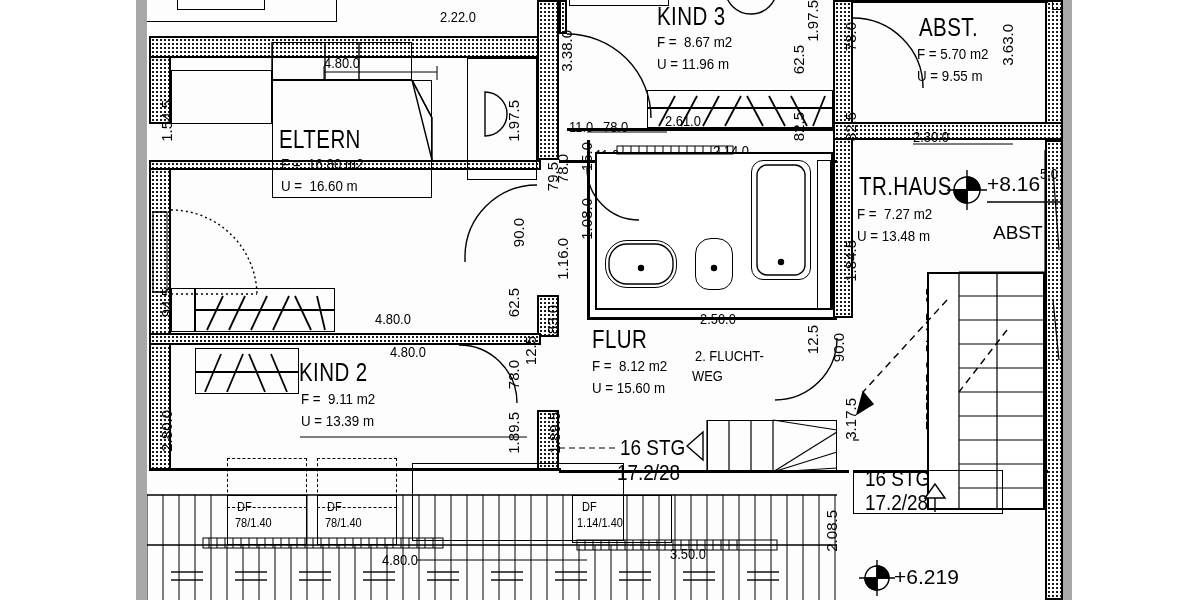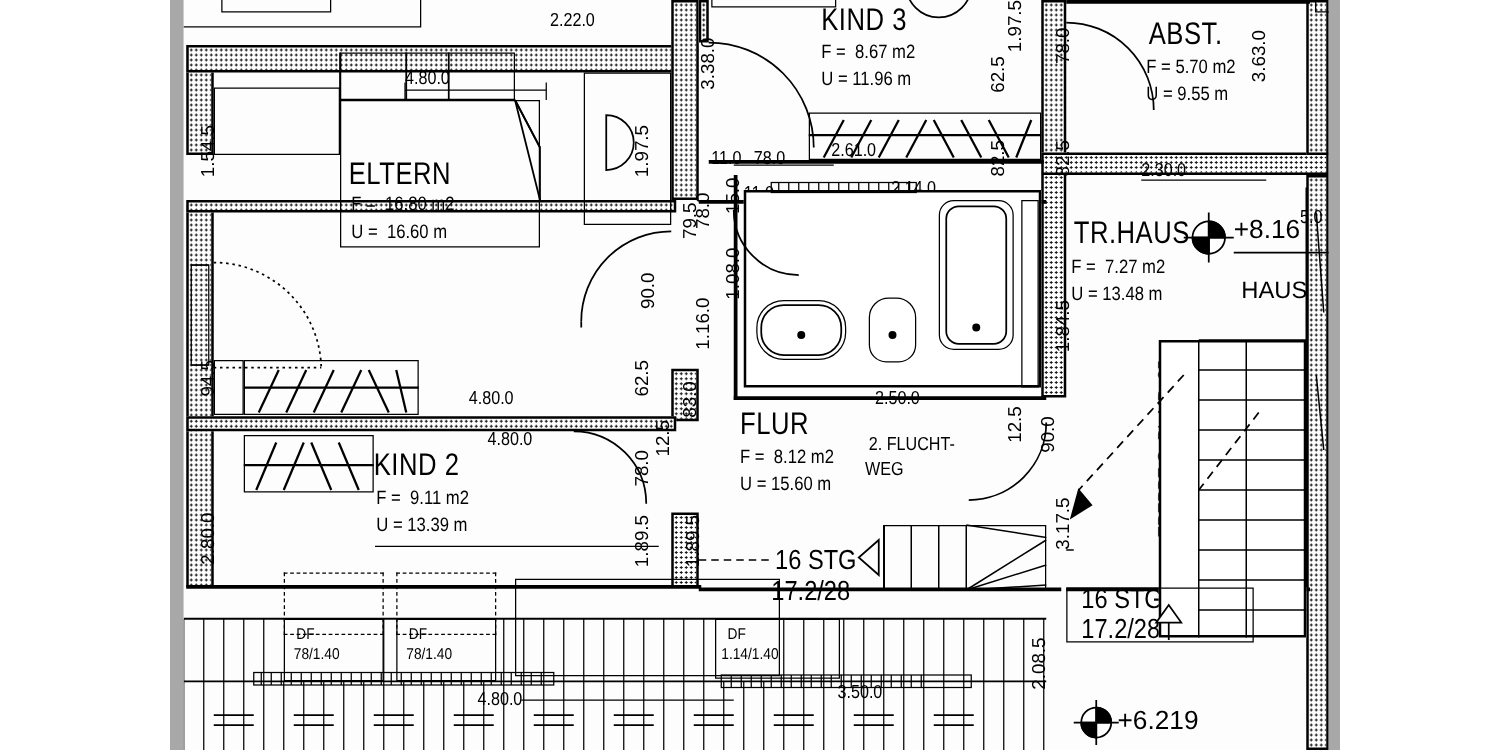--- a/index.html
+++ b/index.html
@@ -159,21 +159,21 @@
     <div class="t note" style="left:545px;top:367px;">WEG</div>
 
     <div class="t big" style="left:473px;top:435px;">16 STG</div>
     <div class="t big" style="left:470px;top:460px;">17.2/28</div>
     <div class="t big" style="left:718px;top:466px;">16 STG</div>
     <div class="t big" style="left:718px;top:490px;">17.2/28</div>
 
     <div class="t dim-v rot" style="left:792px;top:288px;font-size:14px;">TREPPE S. PL.NR. 35</div>
 
     <div class="t" style="left:840px;top:172px;font-size:21px;">+8.16</div>
-    <div class="t" style="left:846px;top:222px;font-size:19px;">HAUS</div>
+    <div class="t" style="left:846px;top:222px;font-size:19px;">ABST</div>
     <div class="t" style="left:747px;top:565px;font-size:21px;">+6.219</div>
 
     <div class="t small" style="left:604px;top:168px;">DD 2.01/20 IN7</div>
     <div class="t small rot" style="left:632px;top:190px;">BW 1.70/75</div>
 
     <div class="t small" style="left:90px;top:500px;">DF</div>
     <div class="t small" style="left:88px;top:516px;">78/1.40</div>
     <div class="t small" style="left:180px;top:500px;">DF</div>
     <div class="t small" style="left:178px;top:516px;">78/1.40</div>
     <div class="t small" style="left:435px;top:500px;">DF</div>

